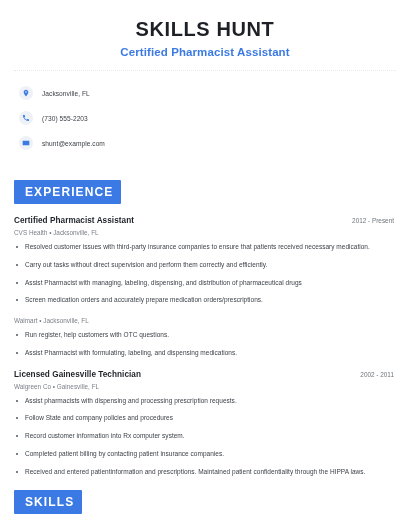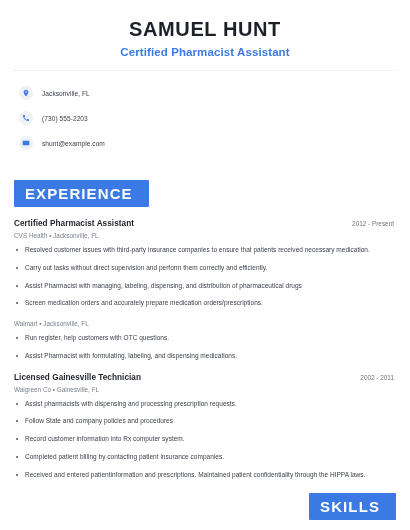--- a/index.html
+++ b/index.html
@@ -52,24 +52,24 @@
     margin-right: 9px;
   }
   .ico svg { display: block; }
   .contact-text { font-size: 6.6px; color: #3c4148; letter-spacing: 0.05px; }
 
   
   .section-head {
     display: inline-block;
     background: #3b7ae4;
     color: #ffffff;
-    font-size: 15px;
+    font-size: 12px;
     font-weight: bold;
     letter-spacing: 1.1px;
-    padding: 5px 16px 5px 11px;
+    padding: 5px 8px 5px 11px;
     border-radius: 1px;
   }
   .exp-section { margin-top: 26px; }
 
   
   .job { margin-top: 12px; }
   .job-head {
     display: flex;
     justify-content: space-between;
     align-items: baseline;
@@ -104,29 +104,29 @@
   .bullets li::before {
     content: "";
     position: absolute;
     left: 2px;
     top: 3px;
     width: 2px; height: 2px;
     background: #7b8189;
   }
 
   
-  .skills-section { margin-top: 14px; text-align: right; }
+  .skills-section { margin-top: 14px; }
 </style>
 </head>
 <body>
 
 <div class="page">
 
   <div class="header">
-    <div class="name">SAMUEL HUNT</div>
+    <div class="name">SKILLS HUNT</div>
     <div class="job-title">Certified Pharmacist Assistant</div>
   </div>
 
   <div class="divider"></div>
 
   <div class="contact">
     <div class="contact-row">
       <span class="ico">
         <svg width="8" height="8" viewBox="0 0 24 24" fill="#3b7ae4" aria-hidden="true">
           <path d="M12 2C8.1 2 5 5.1 5 9c0 5.2 7 13 7 13s7-7.8 7-13c0-3.9-3.1-7-7-7zm0 9.5A2.5 2.5 0 1 1 12 6.5a2.5 2.5 0 0 1 0 5z"></path>

